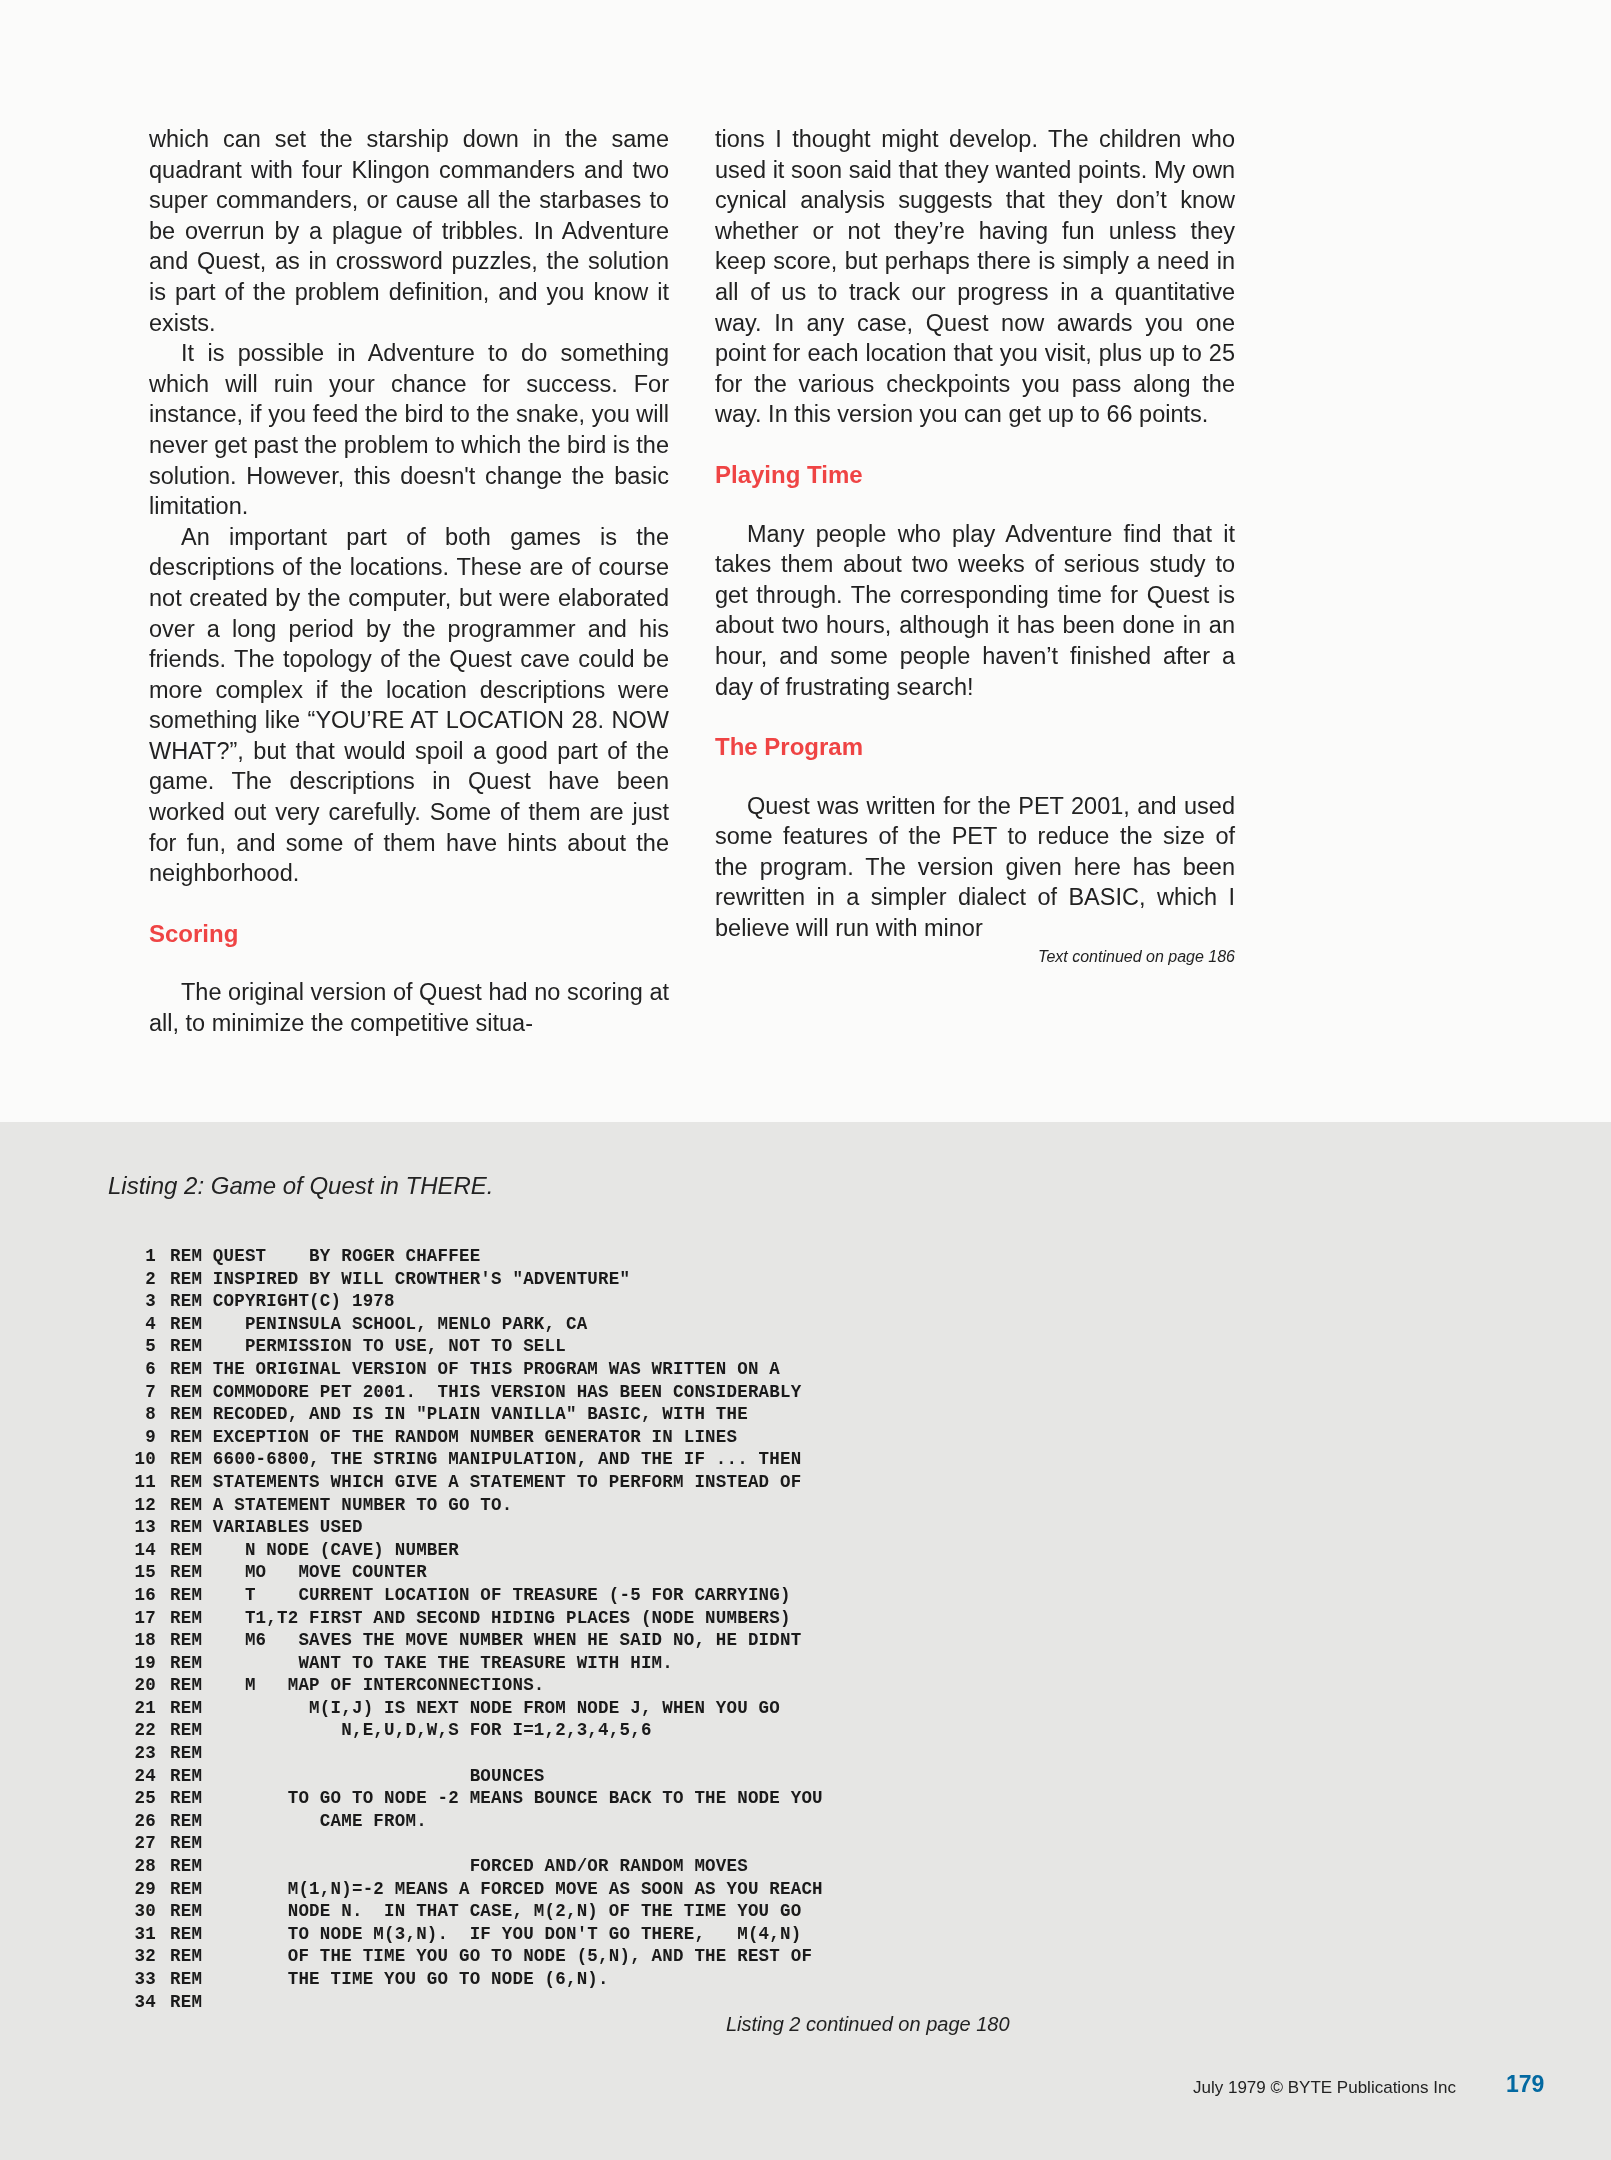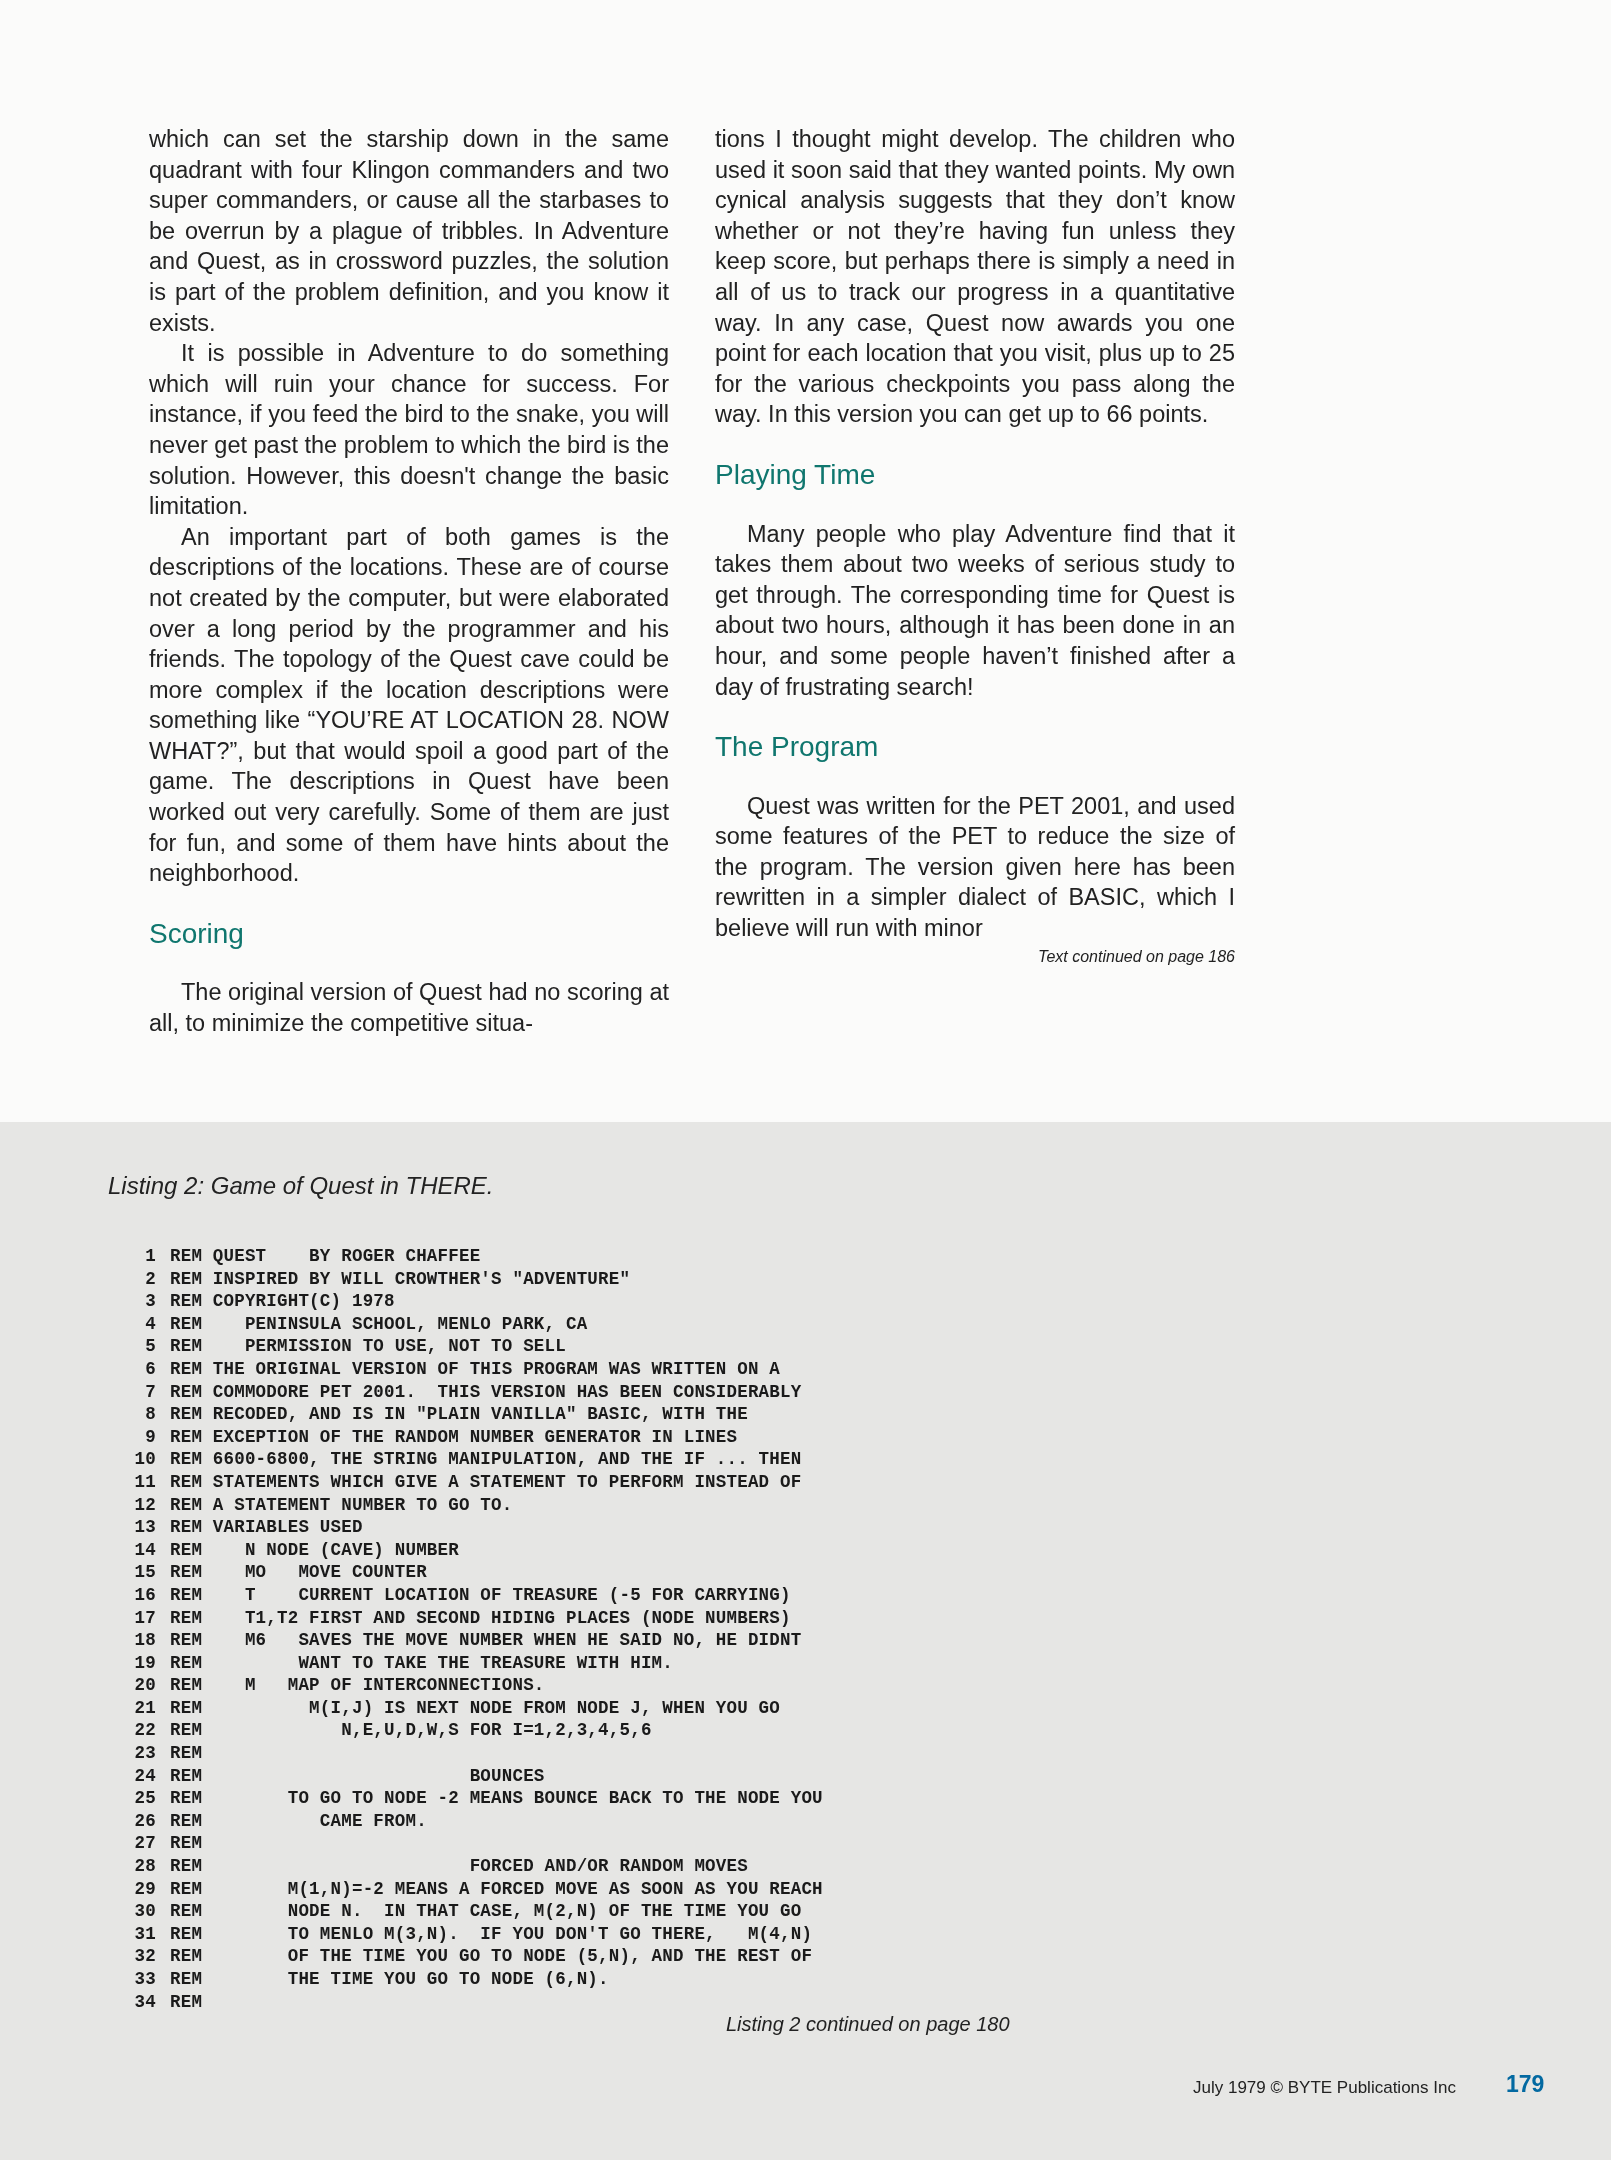--- a/index.html
+++ b/index.html
@@ -12,21 +12,21 @@
   .top { position: absolute; left: 0; top: 0; width: 1611px; height: 1298px; background: #fbfbfa; margin-left: 41px; }
   .col {
     position: absolute; top: 124px; width: 520px;
     font-size: 23.5px; line-height: 30.6px; color: #222;
     text-align: justify;
   }
   .col.left { left: 108px; }
   .col.right { left: 674px; }
   .col p { margin: 0; }
   .col p.indent { text-indent: 32px; }
-  .col h3 { margin: 30px 0 28px 0; font-size: 28px; font-weight: normal; color: #0f766e; line-height: 30.6px; }
+  .col h3 { margin: 30px 0 28px 0; font-size: 24px; font-weight: bold; color: #ef4444; line-height: 30.6px; }
   .contnote { text-align: right; font-style: italic; font-size: 16px; line-height: 26px; margin-right: 0; }
   .bottom {
     position: absolute; left: 0; top: 1122px; width: 1611px; height: 1038px;
     background: #e6e6e4;
   }
   .caption {
     position: absolute; left: 108px; top: 1172px;
     font-style: italic; font-size: 24px; color: #222;
   }
   .listing {
@@ -101,21 +101,21 @@
     <div class="ln"><span class="num">21</span><span class="code">REM          M(I,J) IS NEXT NODE FROM NODE J, WHEN YOU GO</span></div>
     <div class="ln"><span class="num">22</span><span class="code">REM             N,E,U,D,W,S FOR I=1,2,3,4,5,6</span></div>
     <div class="ln"><span class="num">23</span><span class="code">REM</span></div>
     <div class="ln"><span class="num">24</span><span class="code">REM                         BOUNCES</span></div>
     <div class="ln"><span class="num">25</span><span class="code">REM        TO GO TO NODE -2 MEANS BOUNCE BACK TO THE NODE YOU</span></div>
     <div class="ln"><span class="num">26</span><span class="code">REM           CAME FROM.</span></div>
     <div class="ln"><span class="num">27</span><span class="code">REM</span></div>
     <div class="ln"><span class="num">28</span><span class="code">REM                         FORCED AND/OR RANDOM MOVES</span></div>
     <div class="ln"><span class="num">29</span><span class="code">REM        M(1,N)=-2 MEANS A FORCED MOVE AS SOON AS YOU REACH</span></div>
     <div class="ln"><span class="num">30</span><span class="code">REM        NODE N.  IN THAT CASE, M(2,N) OF THE TIME YOU GO</span></div>
-    <div class="ln"><span class="num">31</span><span class="code">REM        TO MENLO M(3,N).  IF YOU DON'T GO THERE,   M(4,N)</span></div>
+    <div class="ln"><span class="num">31</span><span class="code">REM        TO NODE M(3,N).  IF YOU DON'T GO THERE,   M(4,N)</span></div>
     <div class="ln"><span class="num">32</span><span class="code">REM        OF THE TIME YOU GO TO NODE (5,N), AND THE REST OF</span></div>
     <div class="ln"><span class="num">33</span><span class="code">REM        THE TIME YOU GO TO NODE (6,N).</span></div>
     <div class="ln"><span class="num">34</span><span class="code">REM</span></div>
   </div>
 
 <div class="listcont">Listing 2 continued on page 180</div>
 
 <div class="footer">July 1979 © BYTE Publications Inc</div>
 <div class="pagenum">179</div>
 

